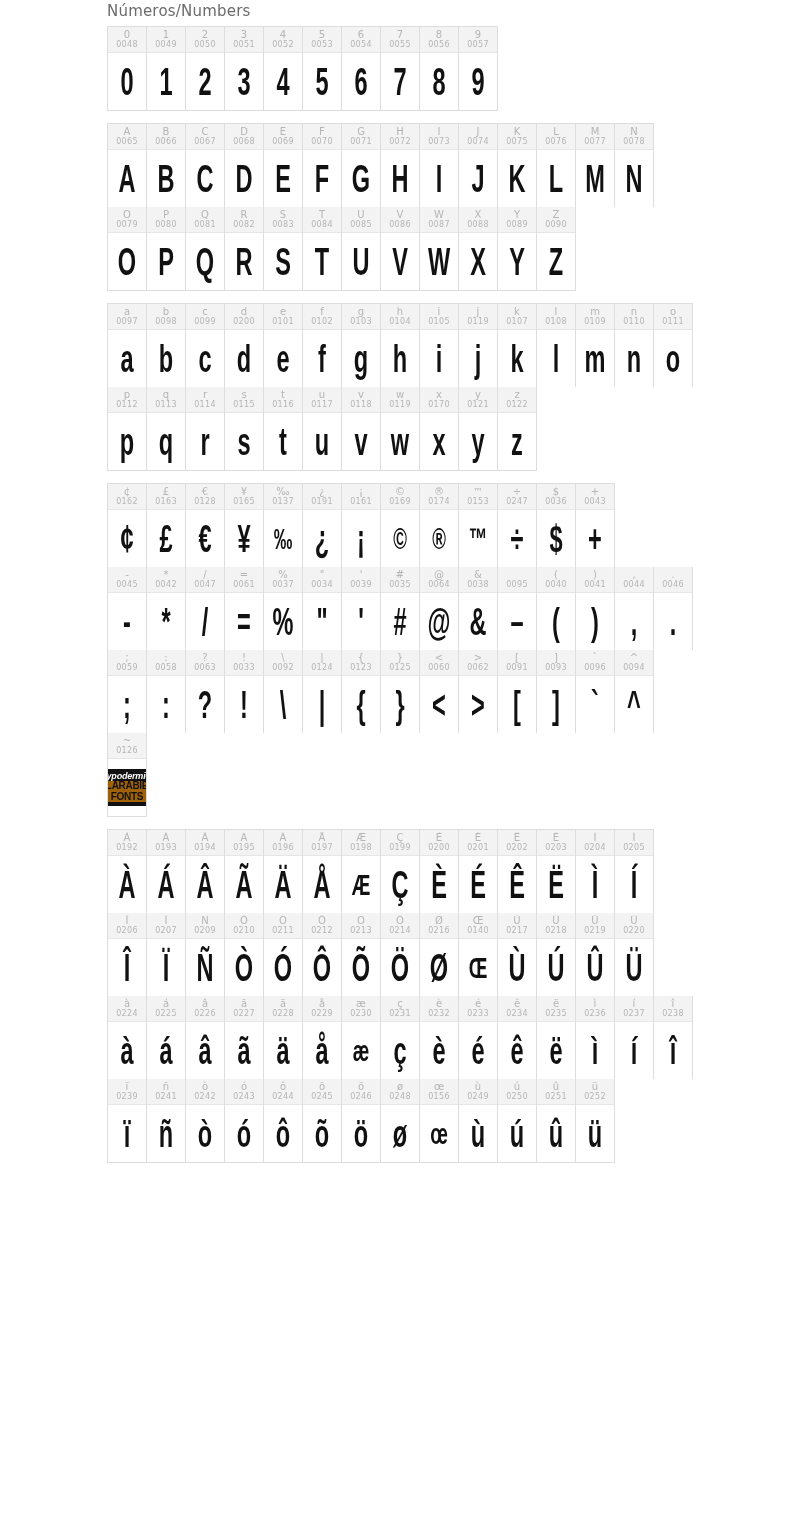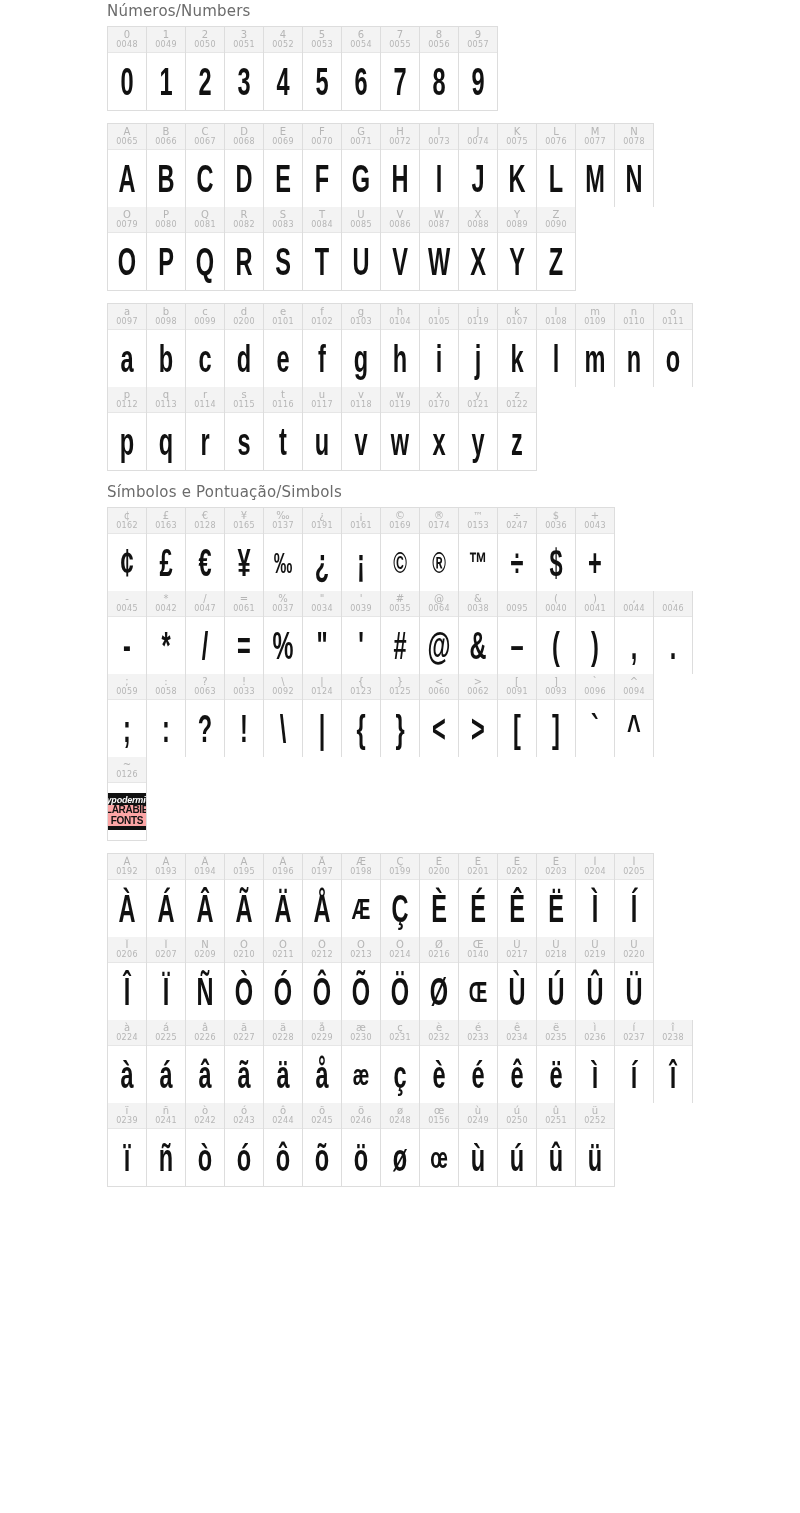--- a/index.html
+++ b/index.html
@@ -110,21 +110,21 @@
   .logo .l1 {
     font-size: 9px;
     font-style: italic;
     font-weight: bold;
     letter-spacing: -0.2px;
     display: block;
   }
   .logo .l2 {
     font-size: 10px;
     font-weight: bold;
-    background: #fca5a5;
+    background: #a16207;
     color: #111111;
     display: block;
     letter-spacing: -0.3px;
   }
 </style>
 </head>
 <body>
 
 <div class="page">
   <div id="sections-root">
@@ -579,21 +579,20 @@
               <div class="meta">
                 <span class="chr">z</span>
                 <span class="code">0122</span>
               </div>
               <div class="glyph">z</div>
             </div>
           </div>
         </div>
       </div>
       <div class="section">
-        <div class="section-title">Símbolos e Pontuação/Simbols</div>
         <div class="rows">
           <div class="row">
             <div class="cell">
               <div class="meta">
                 <span class="chr">¢</span>
                 <span class="code">0162</span>
               </div>
               <div class="glyph">¢</div>
             </div>
             <div class="cell">

